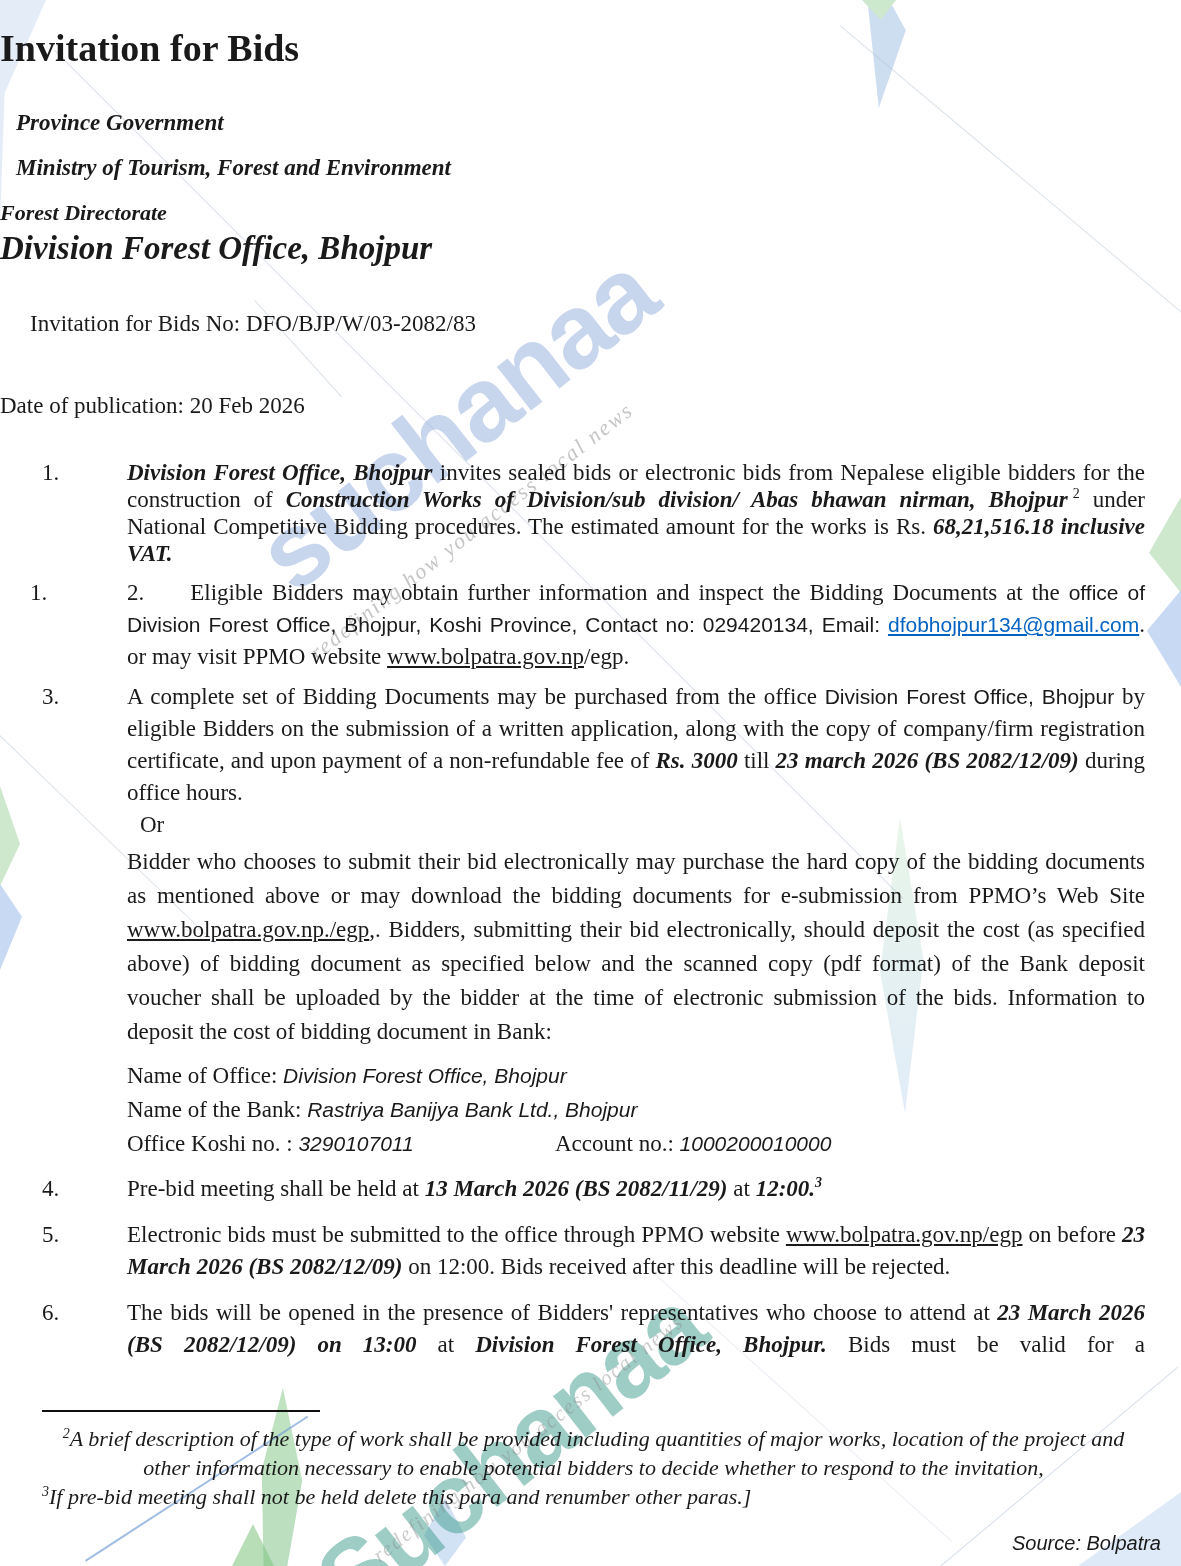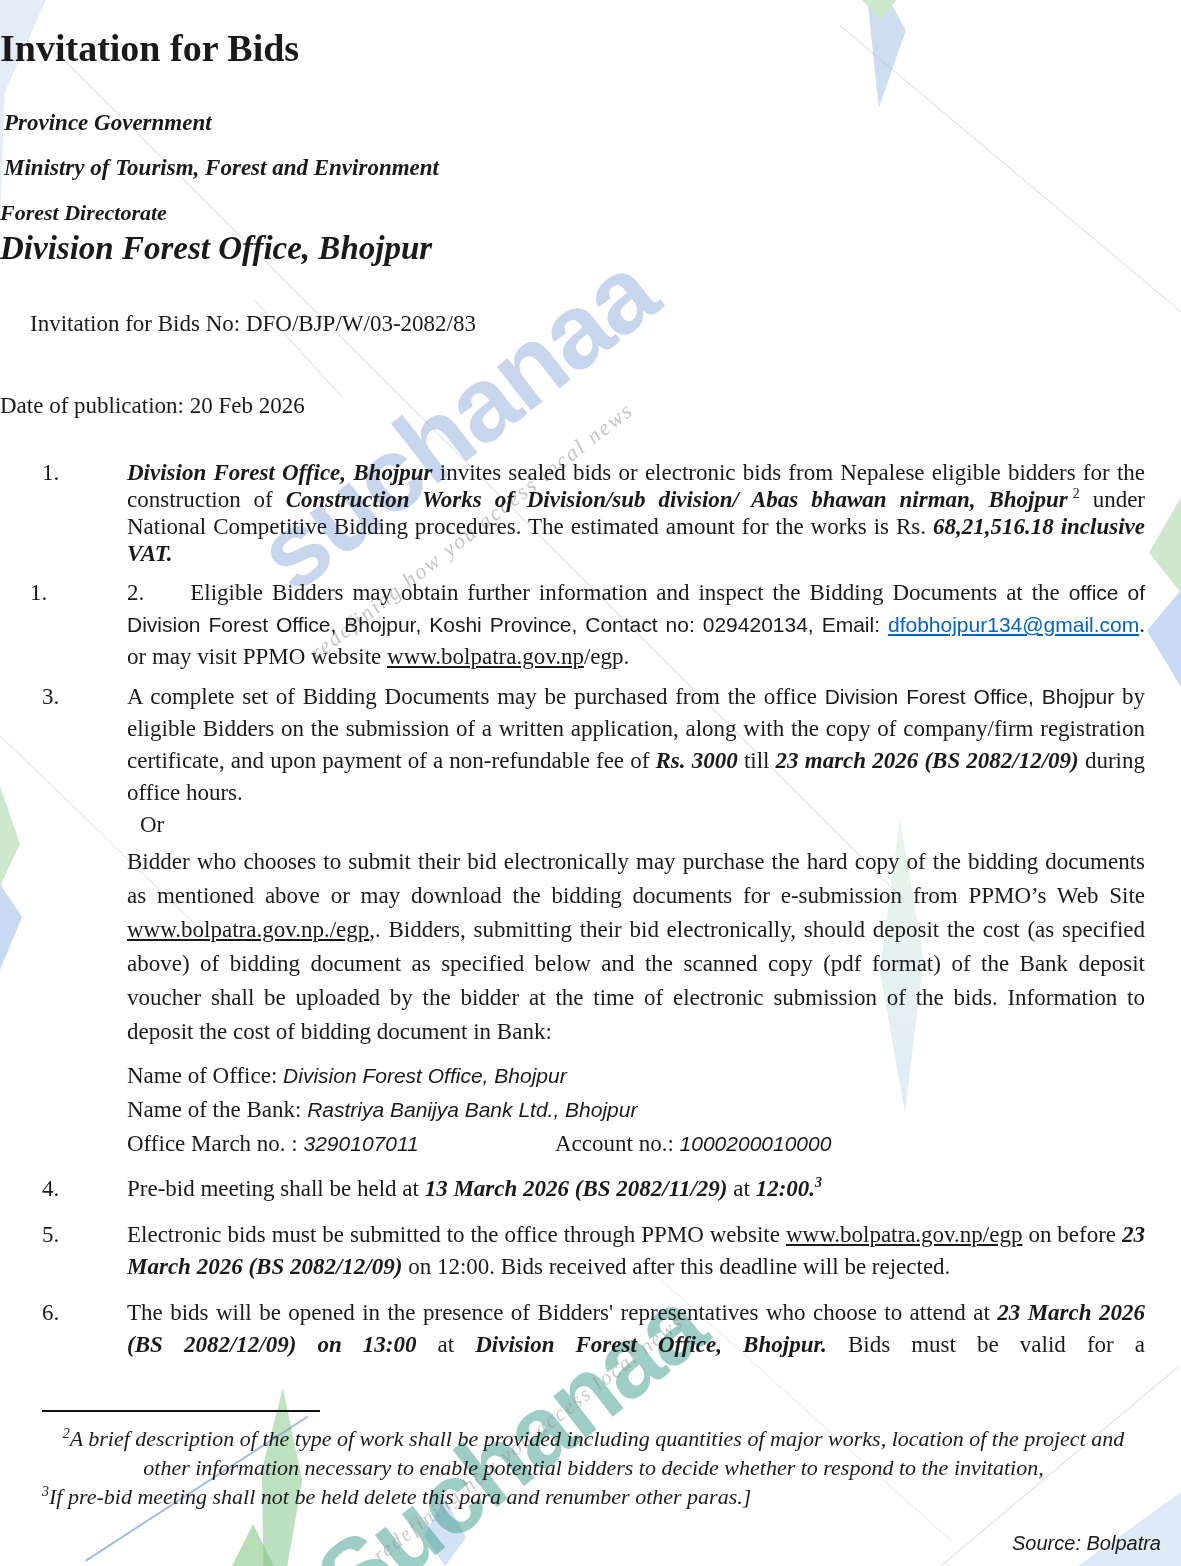--- a/index.html
+++ b/index.html
@@ -52,21 +52,21 @@
   .wm-mid-tag { left:305px; top:645px; transform:rotate(-38deg); font-size:22px; font-weight:normal;
         font-style:italic; letter-spacing:2px; color:rgba(140,140,140,.5); font-family:"Liberation Serif", serif; }
   .wm-bot { left:295px; top:1548px; transform:rotate(-38deg); font-size:100px;
         letter-spacing:-2px; color:rgba(61,155,141,.5); }
   .wm-bot-tag { left:368px; top:1548px; transform:rotate(-38deg); font-size:21px; font-weight:normal;
         font-style:italic; letter-spacing:2px; color:rgba(140,140,140,.45); font-family:"Liberation Serif", serif; }
   
   .content { position:absolute; inset:0; z-index:1; }
   .hdr { text-align:left; padding-top:26px; }
   .title { font-size:38px; font-weight:bold; margin:0 0 40px 0; }
-  .sub { font-size:23px; font-weight:bold; font-style:italic; margin:0 0 19px 4px; }
+  .sub { font-size:23px; font-weight:bold; font-style:italic; margin:0 0 19px 16px; }
   .sub3 { font-size:22px; font-weight:bold; font-style:italic; margin:16px 0 4px 0; }
   .office { font-size:33px; font-weight:bold; font-style:italic; margin:0; }
   .meta1 { font-size:23px; margin-top:44px;padding-left:30px; }
   .meta2 { font-size:23px; margin-top:56px; }
   .bodytxt { margin:40px 36px 0 127px; }
   .para { position:relative; text-align:justify; }
   .lh27 { line-height:27px; }
   .lh32 { line-height:32px; }
   .lh34 { line-height:34px; }
   .jl { text-align-last:justify; }
@@ -158,21 +158,21 @@
       </div>
 
       <div class="mt10">
         <div class="bank-row">
           <span>Name of Office: </span><span class="sansit">Division Forest Office, Bhojpur</span>
         </div>
         <div class="bank-row">
           <span>Name of the Bank: </span><span class="sansit">Rastriya Banijya Bank Ltd., Bhojpur</span>
         </div>
         <div class="bank-row">
-          <span><span>Office March no. : </span><span class="sansit">3290107011</span></span>
+          <span><span>Office Koshi no. : </span><span class="sansit">3290107011</span></span>
           <span class="acct"><span>Account no.: </span><span class="sansit">1000200010000</span></span>
         </div>
       </div>
 
       <div class="para lh32 mt12">
         <span class="num">4.</span>
         <span>Pre-bid meeting shall be held at </span><span class="bi">13 March 2026 (BS 2082/11/29)</span><span> at </span><span class="bi">12:00.</span><sup class="sup bi">3</sup>
       </div>
 
       <div class="para lh32 mt14">

